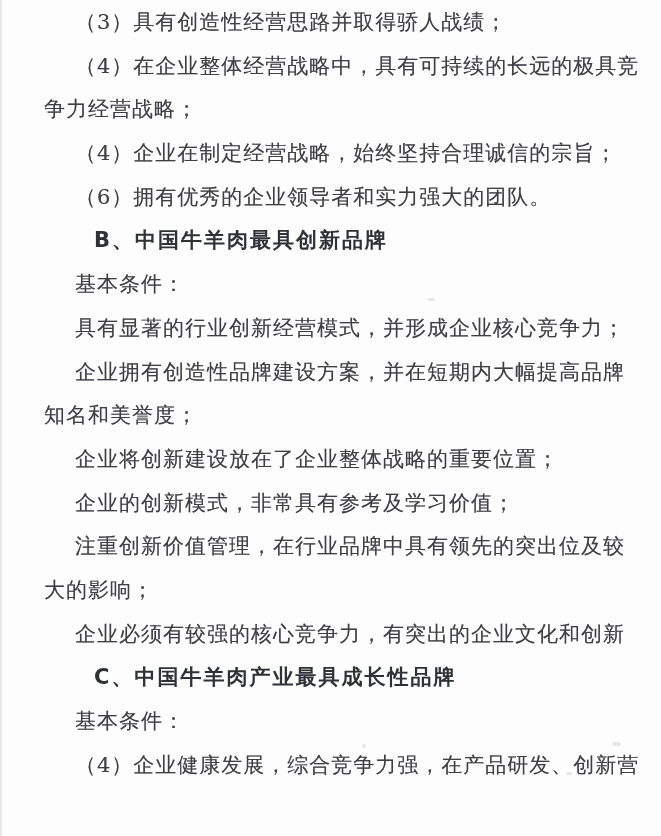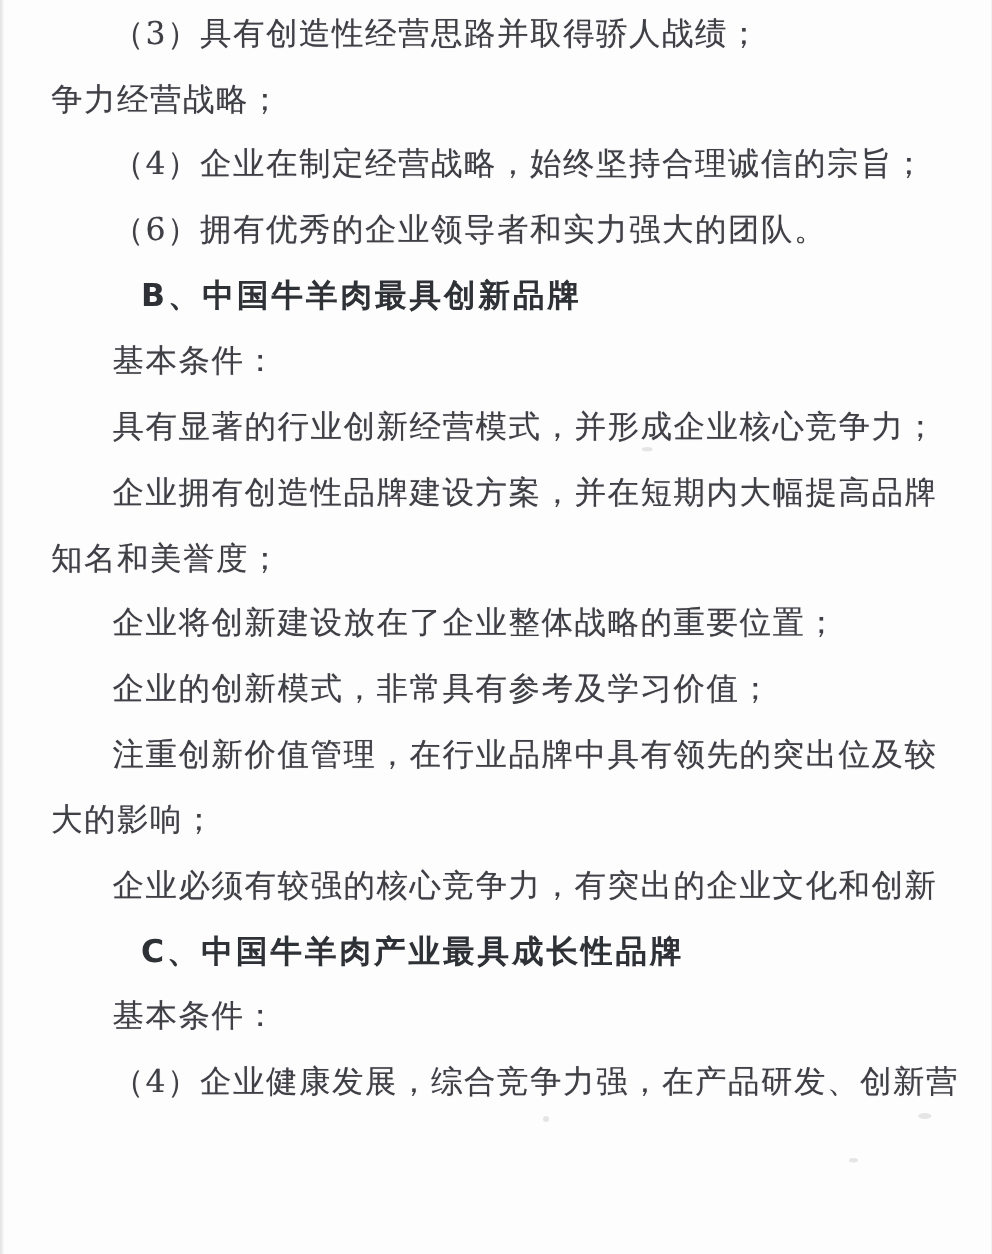--- a/index.html
+++ b/index.html
@@ -23,21 +23,21 @@
     right: 0;
   }
   .line {
     display: block;
     height: 43.7px;
     line-height: 43.7px;
     white-space: nowrap;
     font-size: 21px;
     letter-spacing: 1px;
     color: #3f3f46;
-    padding-left: 34px;      
+    padding-left: 44px;      
     text-shadow: 0 0 0.5px rgba(60,60,70,0.45); 
   }
   .line.indent {
     padding-left: 75px;      
   }
   .line.heading {
     padding-left: 94px;
     font-family: "DejaVu Sans", "Liberation Sans", sans-serif;
     font-weight: bold;
     font-size: 21px;
@@ -66,20 +66,21 @@
 </style>
 </head>
 <body>
 
 <div class="page">
 
   <div class="edge-left"></div>
 
   <div class="textblock">
     <div class="line indent">（3）具有创造性经营思路并取得骄人战绩；</div>
+    <div class="line indent">（4）在企业整体经营战略中，具有可持续的长远的极具竞</div>
     <div class="line">争力经营战略；</div>
     <div class="line indent">（4）企业在制定经营战略，始终坚持合理诚信的宗旨；</div>
     <div class="line indent">（6）拥有优秀的企业领导者和实力强大的团队。</div>
     <div class="line heading">B、中国牛羊肉最具创新品牌</div>
     <div class="line indent">基本条件：</div>
     <div class="line indent">具有显著的行业创新经营模式，并形成企业核心竞争力；</div>
     <div class="line indent">企业拥有创造性品牌建设方案，并在短期内大幅提高品牌</div>
     <div class="line">知名和美誉度；</div>
     <div class="line indent">企业将创新建设放在了企业整体战略的重要位置；</div>
     <div class="line indent">企业的创新模式，非常具有参考及学习价值；</div>

